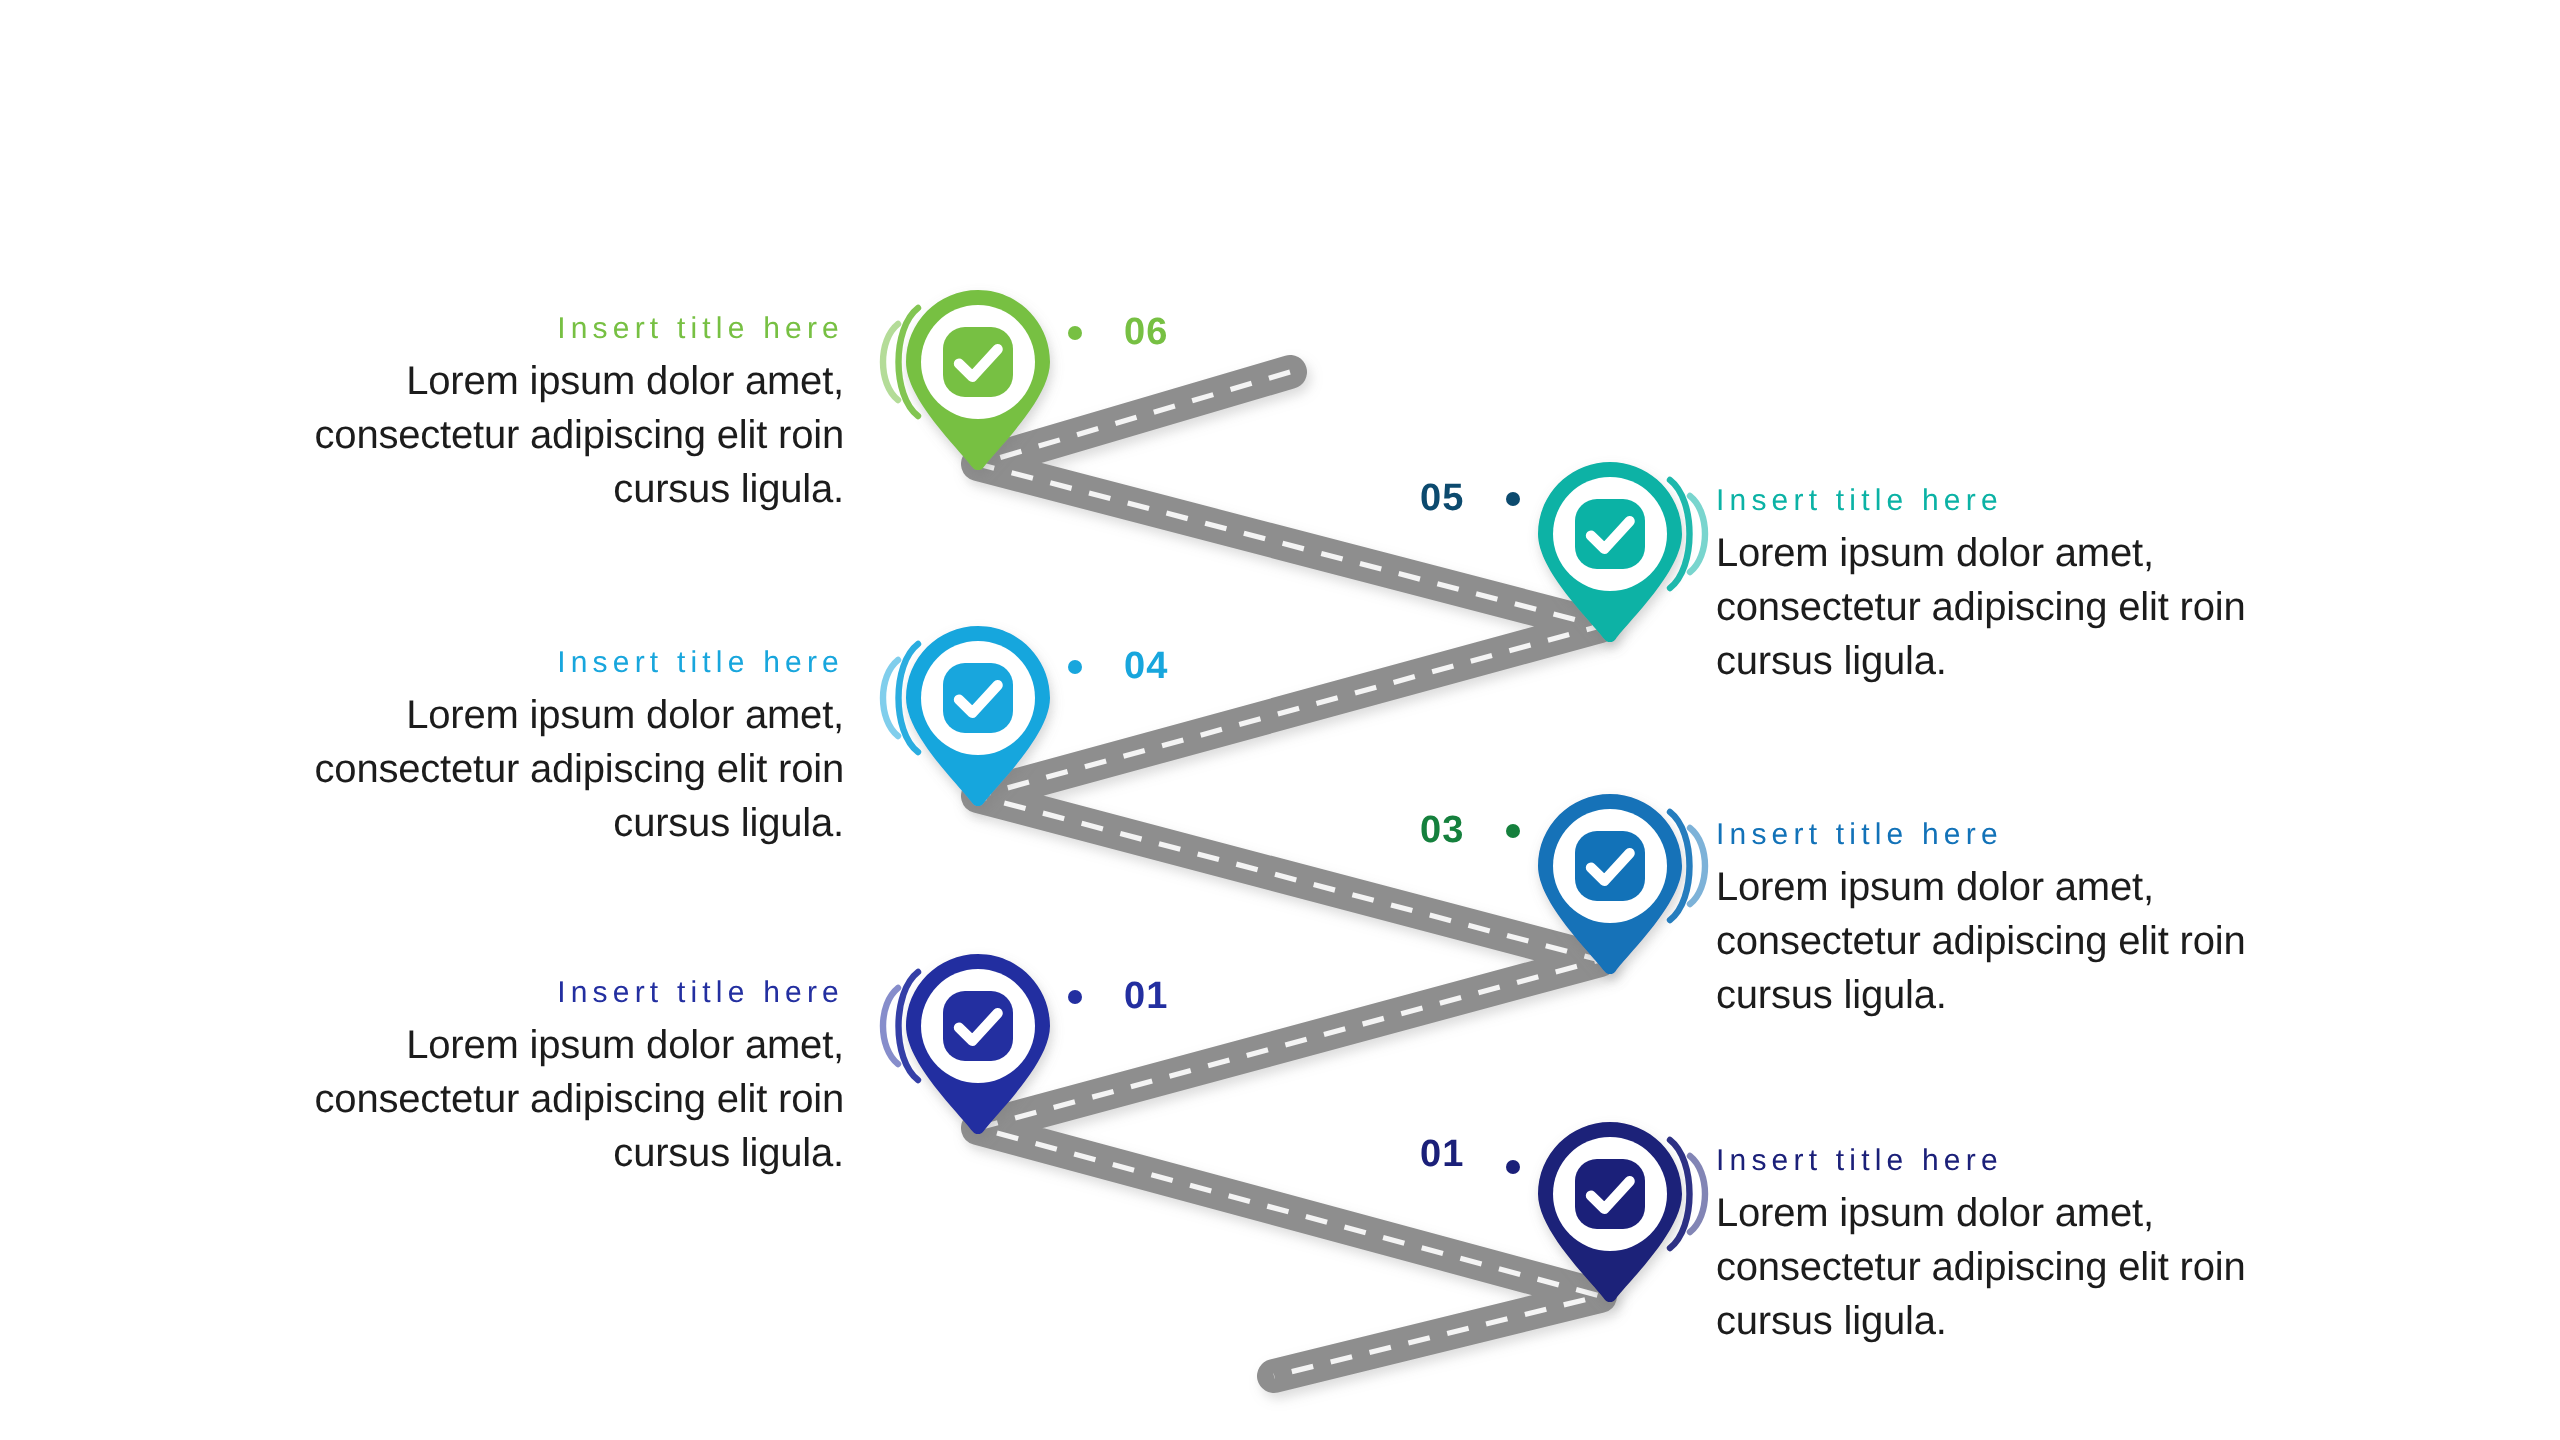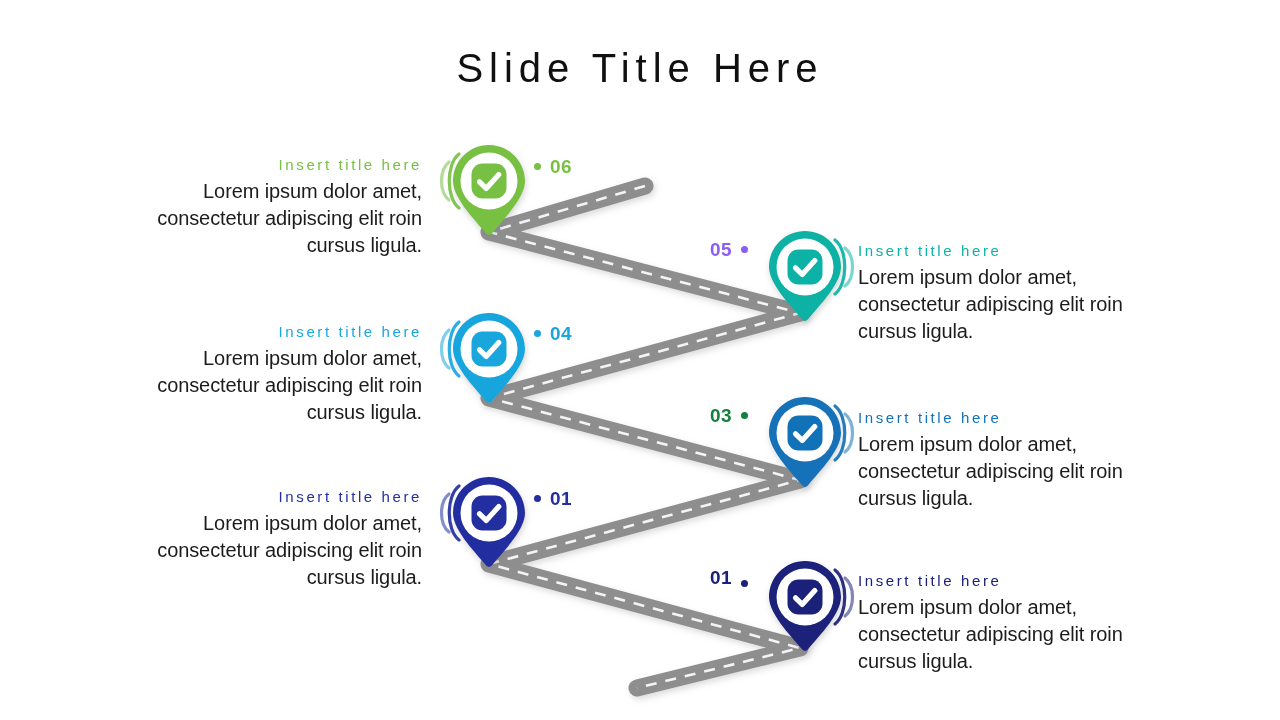--- a/index.html
+++ b/index.html
@@ -70,21 +70,21 @@
   
   .num-chip {
     position: absolute;
     font-size: 19px;
     font-weight: 700;
     letter-spacing: 0.5px;
     line-height: 1;
     white-space: nowrap;
     display: flex;
     align-items: center;
-    gap: 9px;
+    gap: 21px;
   }
   .num-dot {
     display: inline-block;
     width: 7px;
     height: 7px;
     border-radius: 50%;
     background: currentColor;
     flex: 0 0 auto;
   }
 
@@ -110,21 +110,20 @@
     color: #1c1c1c;
     line-height: 1.36;
     letter-spacing: -0.1px;
   }
 </style>
 </head>
 <body>
 
 <div id="slide">
 
-  <div id="slide-title">Slide Title Here</div>
 
   <svg id="road-layer" viewBox="0 0 1280 720" xmlns="http://www.w3.org/2000/svg">
     <defs>
       <filter id="roadShadow" x="-20%" y="-20%" width="140%" height="140%">
         <feDropShadow dx="2" dy="3" stdDeviation="3" flood-color="#9a9a9a" flood-opacity="0.35"></feDropShadow>
       </filter>
     </defs>
     <g filter="url(#roadShadow)">
       <path id="road-base" d="M 645 186 L 489 232 L 800 313 L 489 398 L 800 480 L 489 564 L 800 648 L 637 688" fill="none" stroke="#8e8e8e" stroke-width="17" stroke-linecap="round" stroke-linejoin="round"></path>
       <path id="road-dashes" d="M 645 186 L 489 232 L 800 313 L 489 398 L 800 480 L 489 564 L 800 648 L 637 688" fill="none" stroke="#f4f4f4" stroke-width="2.6" stroke-linecap="butt" stroke-linejoin="round" stroke-dasharray="11 9"></path>
@@ -299,21 +298,21 @@
         <span>01</span>
       </div>
       <div class="num-chip" style="left: 710px; top: 406px; color: #15803d;">
         <span>03</span>
         <span class="num-dot"></span>
       </div>
       <div class="num-chip" style="left: 534px; top: 324px; color: rgb(24, 166, 221);">
         <span class="num-dot"></span>
         <span>04</span>
       </div>
-      <div class="num-chip" style="left: 710px; top: 240px; color: #8b5cf6;">
+      <div class="num-chip" style="left: 710px; top: 240px; color: #0c4a6e;">
         <span>05</span>
         <span class="num-dot"></span>
       </div>
       <div class="num-chip" style="left: 534px; top: 157px; color: rgb(119, 192, 67);">
         <span class="num-dot"></span>
         <span>06</span>
       </div>
     </div>
   <div id="texts">
       <div class="text-block align-left" style="left: 858px; top: 572px;">

